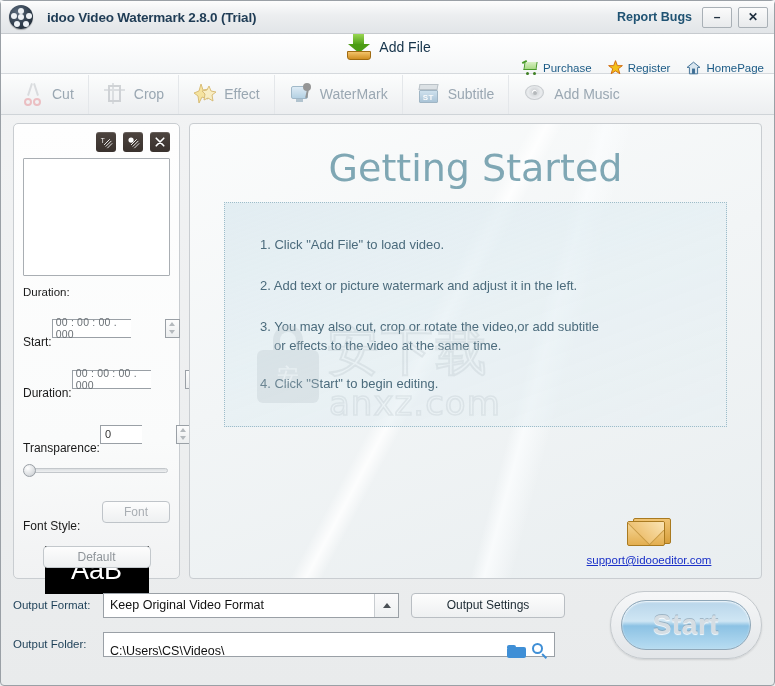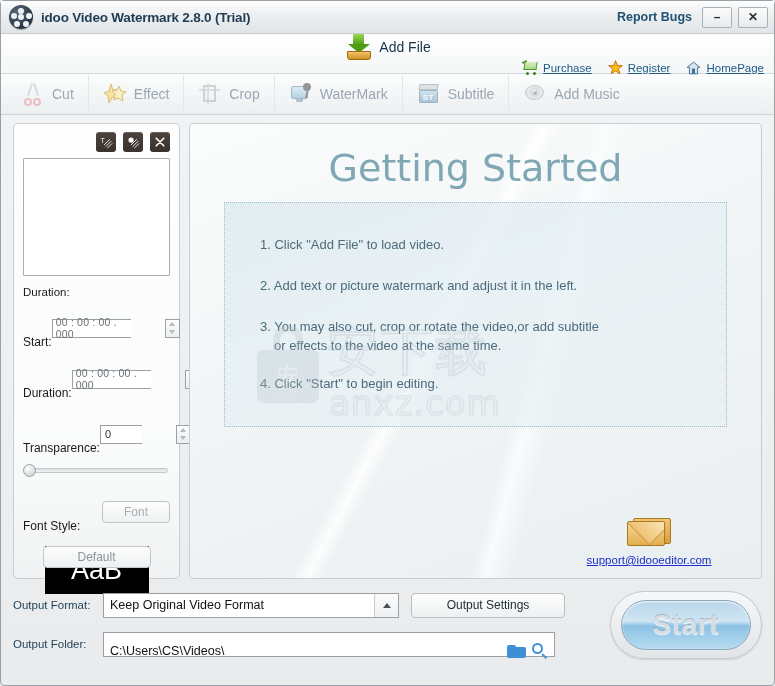--- a/index.html
+++ b/index.html
@@ -38,21 +38,21 @@
   }
   .logo-reel i:nth-child(1){ left:9px; top:2.5px; }
   .logo-reel i:nth-child(2){ left:16.5px; top:8px; }
   .logo-reel i:nth-child(3){ left:13.5px; top:16px; }
   .logo-reel i:nth-child(4){ left:4.5px; top:16px; }
   .logo-reel i:nth-child(5){ left:1.5px; top:8px; }
   .logo-reel i:nth-child(6){ left:9px; top:9px; width:6px; height:6px; }
 
   .app-title {
     font-size: 13.5px; font-weight: bold; color:#1f3c55;
-    margin-left: 8px; letter-spacing:-0.2px; white-space:nowrap;
+    margin-left: 14px; letter-spacing:-0.2px; white-space:nowrap;
   }
   .tb-right { margin-left:auto; display:flex; align-items:center; gap:6px; }
   .report-bugs {
     font-size:12.5px; font-weight:bold; color:#205373; cursor:pointer;
     margin-right:4px;
   }
   .winbtn {
     width:30px; height:21px;
     background: linear-gradient(180deg,#fbfbfb 0%, #e8eaec 100%);
     border:1px solid #a9b0b6; border-radius:2px;
@@ -80,21 +80,21 @@
   }
   .ico-addfile .tray {
     position:absolute; left:1px; bottom:0px; width:24px; height:9px;
     background: linear-gradient(180deg,#f3c36a 0%, #d08f23 100%);
     border:1px solid #a06b12; border-radius:0 0 3px 3px;
   }
   .addfile-label { font-size:14px; color:#15334a; }
 
   .tb1-right { margin-left:auto; display:flex; align-items:center; gap:16px; }
   .linkitem { display:flex; align-items:center; gap:5px; cursor:pointer; }
-  .linkitem span.lbl { font-size:11.5px; color:#1c5b86;text-decoration:underline; }
+  .linkitem span.lbl { font-size:11.5px; color:#1c5b86; }
 
   .ico-cart { width:16px; height:14px; position:relative; }
   .ico-cart .body {
     position:absolute; left:2px; top:1px; width:13px; height:8px;
     border:1.6px solid #4a9a2a; border-top:none;
     background: linear-gradient(180deg,#d9f0c4,#a9d985);
     transform: skewX(-8deg);
   }
   .ico-cart .handle {
     position:absolute; left:0px; top:0px; width:5px; height:2px; background:#4a9a2a;
@@ -457,36 +457,36 @@
       <div class="t2ico ic-cut">
         <div class="bl bl1"></div>
           <div class="bl bl2"></div>
           <div class="rg rg1"></div>
           <div class="rg rg2"></div>
       </div>
       <div class="lbl">Cut</div>
     </div>
 
     <div class="tool2">
+      <div class="t2ico ic-crop">
+        <div class="hl"></div>
+          <div class="vl"></div>
+          <div class="sq"></div>
+      </div>
+      <div class="lbl">Crop</div>
+    </div>
+
+    <div class="tool2">
       <div class="t2ico ic-effect">
         <svg width="24" height="24" viewBox="0 0 24 24">
           <polygon points="8,2 10,8 16,7 11.5,11.5 15,17 9,15 6,21 5,14 1,11 6,9" fill="#f7d96a" stroke="#c79a2a" stroke-width="1"></polygon>
           <polygon points="16,4 18,9 23,10 19,13 20,19 15,16 11,18 12,12 9,9 14,8" fill="#fbe9a6" stroke="#c79a2a" stroke-width="1"></polygon>
         </svg>
       </div>
       <div class="lbl">Effect</div>
-    </div>
-
-    <div class="tool2">
-      <div class="t2ico ic-crop">
-        <div class="hl"></div>
-          <div class="vl"></div>
-          <div class="sq"></div>
-      </div>
-      <div class="lbl">Crop</div>
     </div>
 
     <div class="tool2">
       <div class="t2ico ic-wm">
         <div class="mon"></div>
           <div class="stand"></div>
           <div class="pinstick"></div>
           <div class="pin"></div>
       </div>
       <div class="lbl">WaterMark</div>

